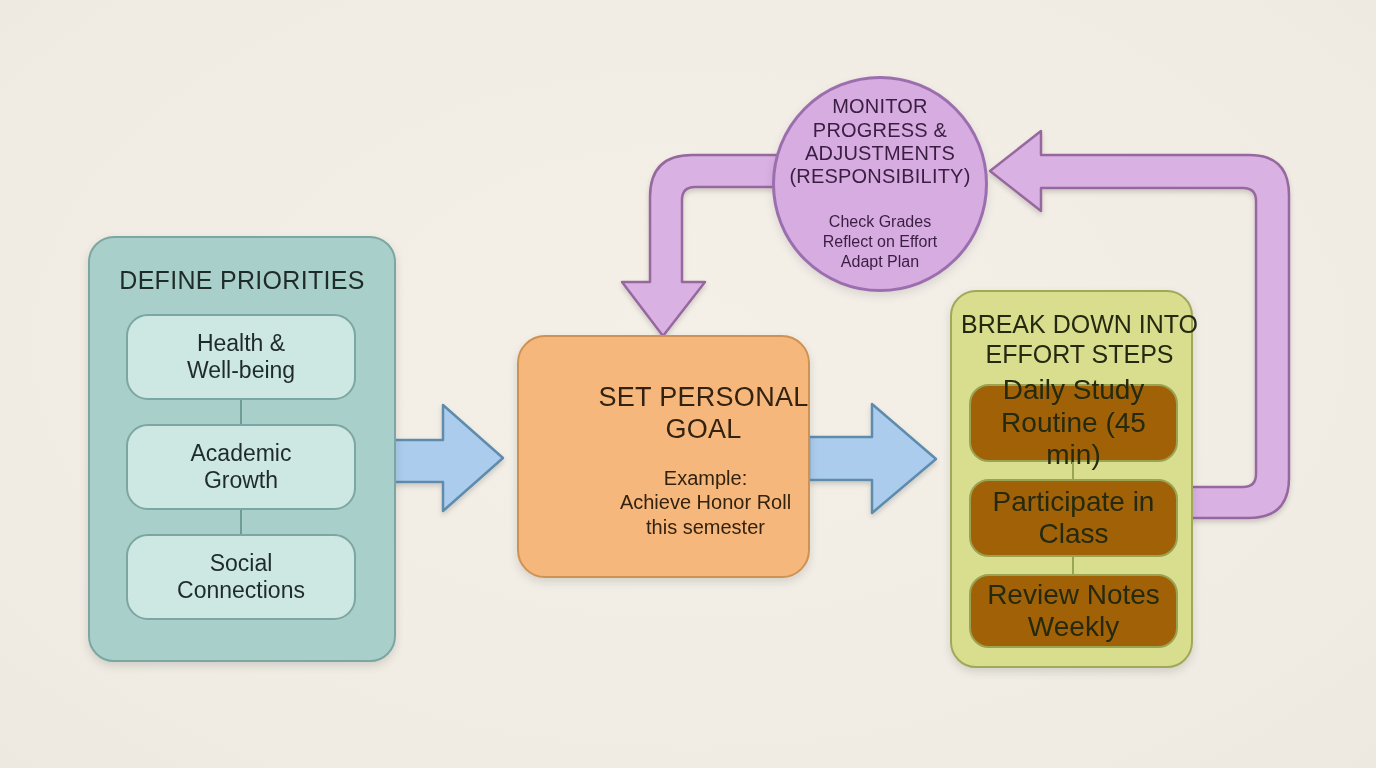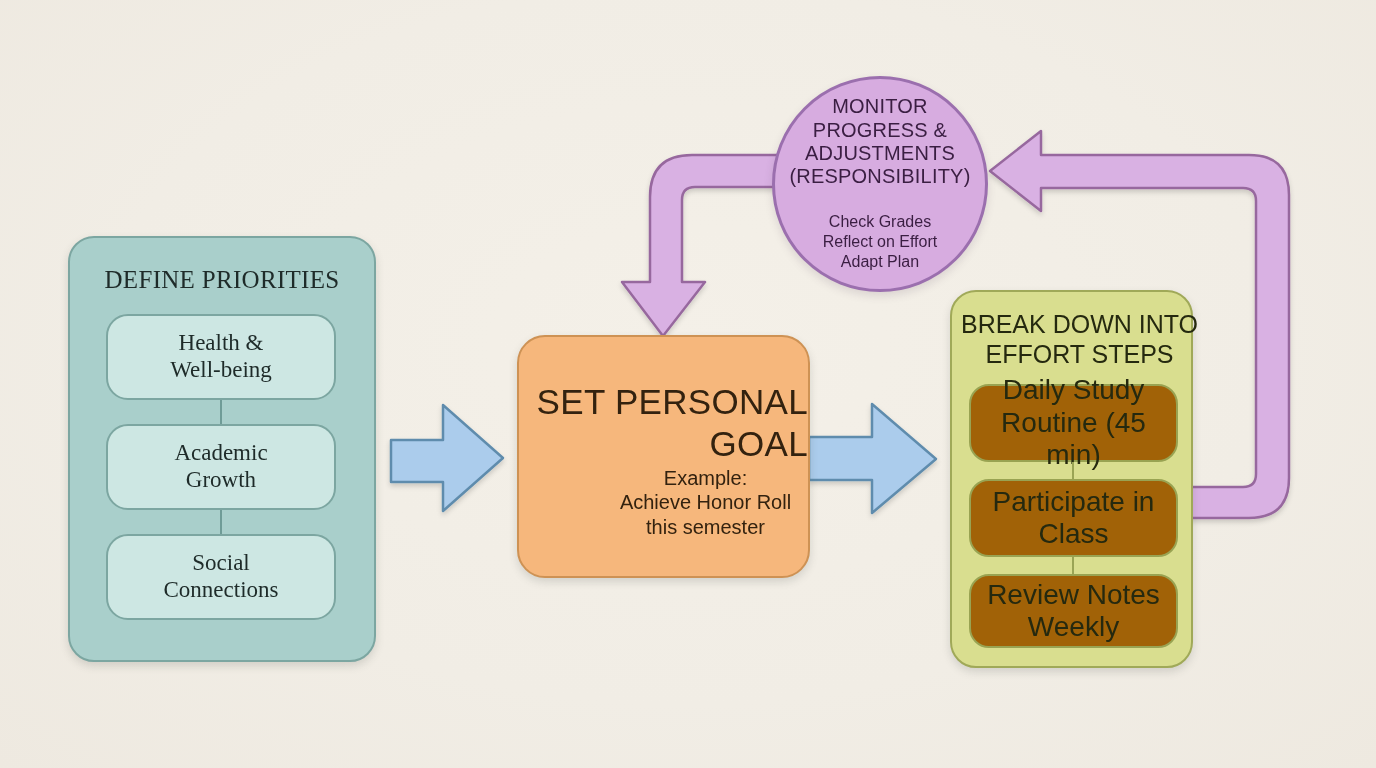--- a/index.html
+++ b/index.html
@@ -7,37 +7,37 @@
     position:relative;width:1376px;height:768px;overflow:hidden;
     background:radial-gradient(ellipse at 50% 45%, #F4F0E8 0%, #F1EDE5 60%, #EEE9E0 100%);
     font-family:"Liberation Sans", sans-serif;
   }
   .arrows{position:absolute;left:0;top:0;width:1376px;height:768px;}
   .panel{position:absolute;border:2px solid;box-sizing:border-box;
          box-shadow:0 4px 9px rgba(70,80,70,.18);}
   .pretext{white-space:pre-line;}
 
   
-  .teal-box{left:68px;top:236px;width:308px;height:426px;background:#A9CFCB;
-            border-color:#7CA6A1;border-radius:26px;font-family:Liberation Serif, serif;}
+  .teal-box{left:88px;top:236px;width:308px;height:426px;background:#A9CFCB;
+            border-color:#7CA6A1;border-radius:26px;}
   .teal-title{position:absolute;top:28px;left:0;width:100%;text-align:center;
               font-size:25px;letter-spacing:.3px;color:#1E2B29;}
   .teal-item{position:absolute;left:36px;width:230px;height:86px;background:#CDE7E3;
              border:2px solid #7CA6A1;border-radius:22px;box-sizing:border-box;
              display:flex;align-items:center;justify-content:center;text-align:center;
              font-size:23px;line-height:1.16;color:#1E2B29;}
   .ti1{top:76px}.ti2{top:186px}.ti3{top:296px}
   .tconn{position:absolute;left:150px;width:2px;height:24px;background:#6F9C97;}
   .tc1{top:162px}.tc2{top:272px}
 
   
   .orange-box{left:517px;top:335px;width:293px;height:243px;background:#F6B77C;
               border-color:#CE9254;border-radius:28px;}
-  .goal-title{position:absolute;top:44px;left:0;width:100%;text-align:right;
-              font-size:35px;line-height:1.2;color:#33220F;letter-spacing:.3px;}
+  .goal-title{position:absolute;top:44px;left:0;width:100%;text-align:center;
+              font-size:27px;line-height:1.2;color:#33220F;letter-spacing:.3px;padding-left:40px;}
   .goal-sub{position:absolute;top:129px;left:0;width:100%;text-align:center;
             font-size:20px;line-height:1.22;color:#33220F;margin-left:42px;}
 
   
   .green-box{left:950px;top:290px;width:243px;height:378px;background:#D9DE8F;
              border-color:#A0A958;border-radius:26px;}
   .green-title{position:absolute;top:18px;left:0;width:100%;text-align:center;
                font-size:25px;line-height:1.18;color:#25290F;padding-left:8px;}
   .green-item{position:absolute;left:17px;width:209px;height:78px;background:#a16207;
               border:2px solid #99A352;border-radius:20px;box-sizing:border-box;

